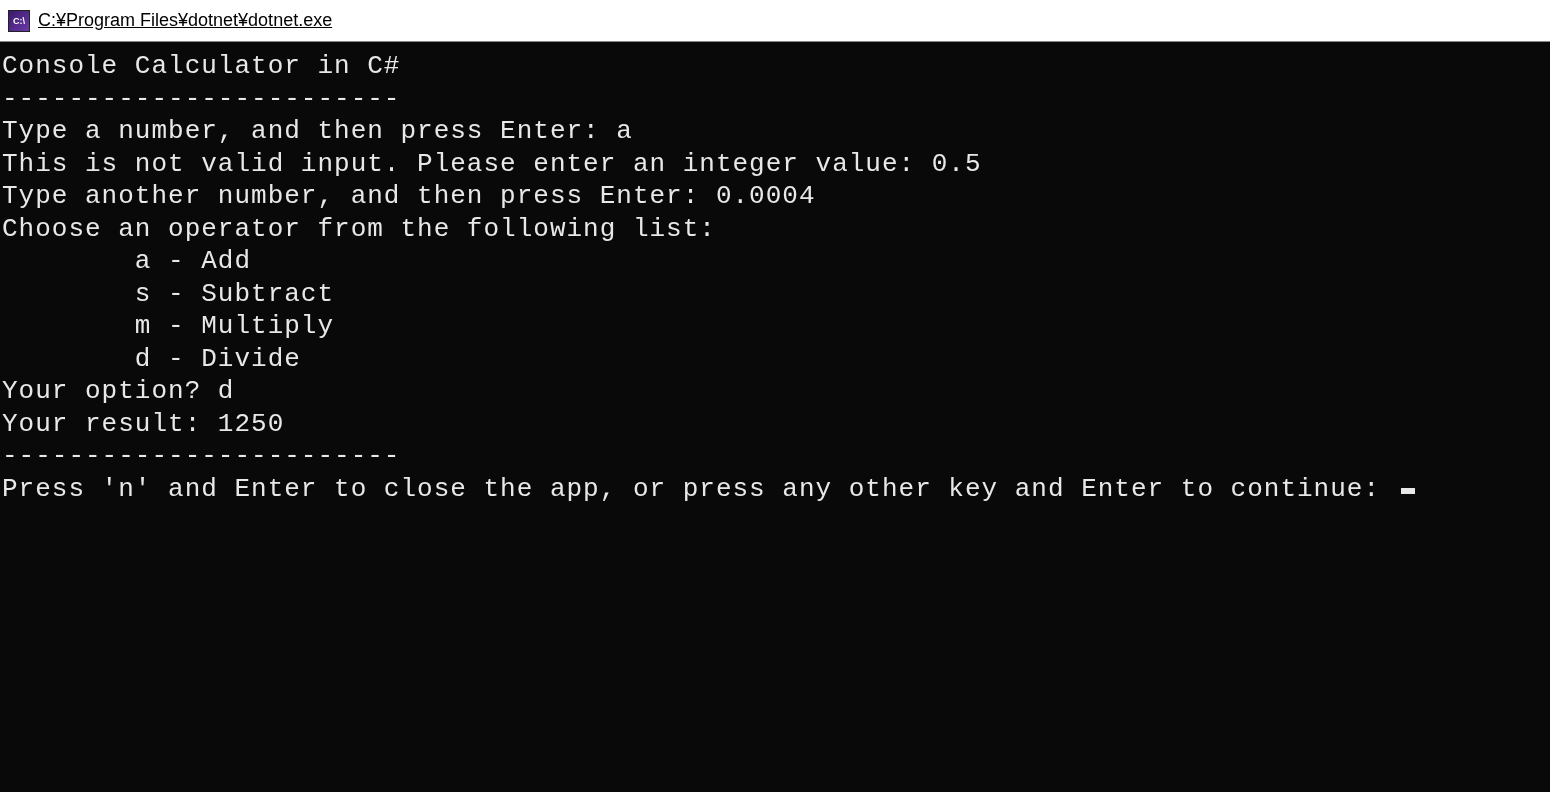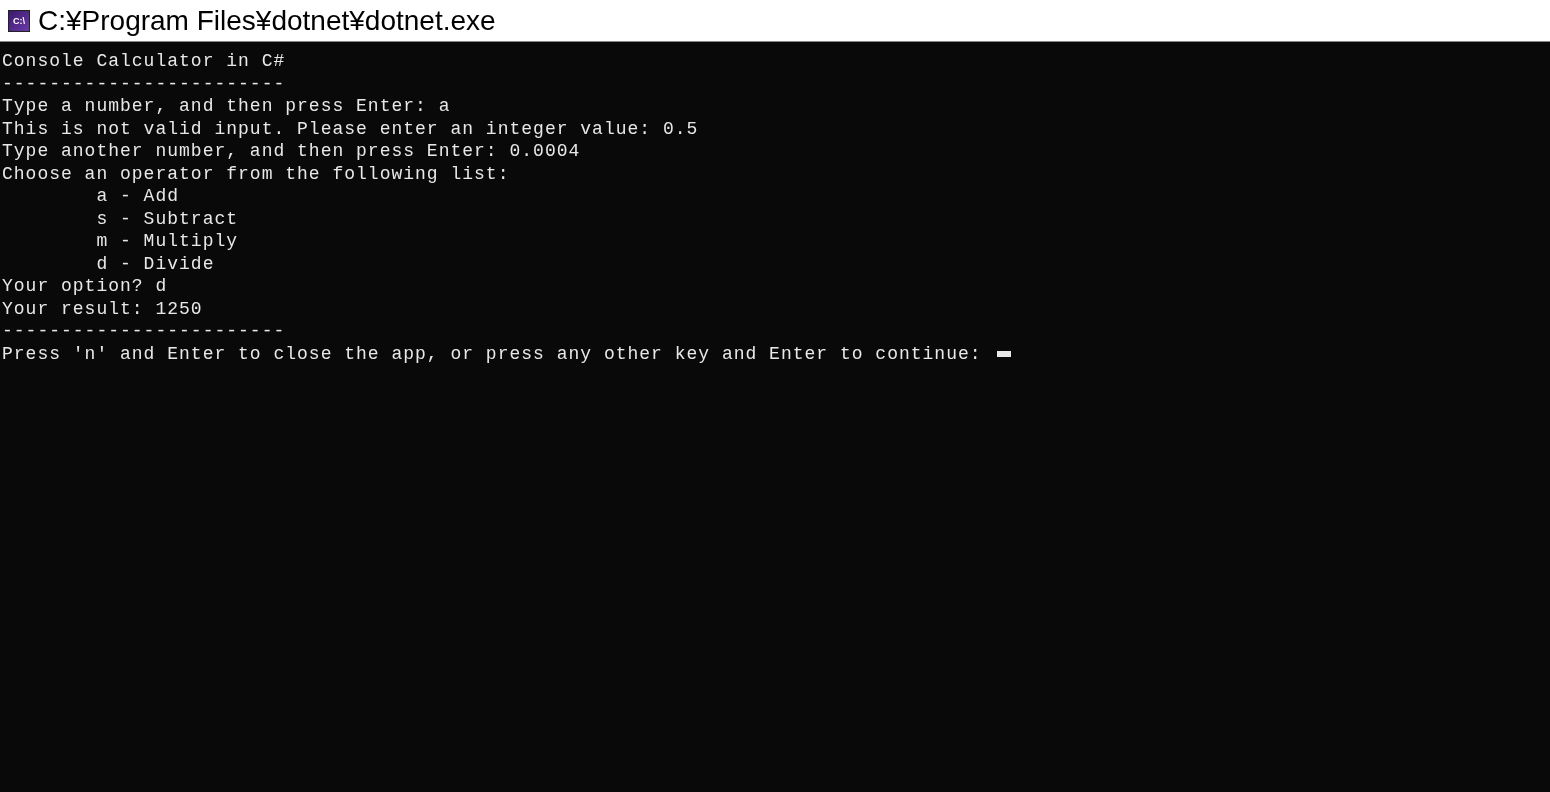--- a/index.html
+++ b/index.html
@@ -37,29 +37,30 @@
       display: flex;
       align-items: center;
       justify-content: center;
       color: #fff;
       font-size: 9px;
       font-weight: bold;
       font-family: Arial, sans-serif;
     }
     .title-text {
       font-family: "Meiryo", "Yu Gothic", sans-serif;
-      font-size: 28px;
+      font-size: 18px;
       color: #000;
+      text-decoration: underline;
     }
     .terminal {
       flex: 1;
       background: #0a090a;
       color: #e8e8e8;
       padding: 8px 2px;
-      font-size: 18px;
+      font-size: 26px;
       line-height: 1.25;
       white-space: pre;
       letter-spacing: 1px;
       font-family: "MS Gothic", "Courier New", monospace;
       overflow: hidden;
       position: relative;
     }
     .line {
       display: block;
     }

